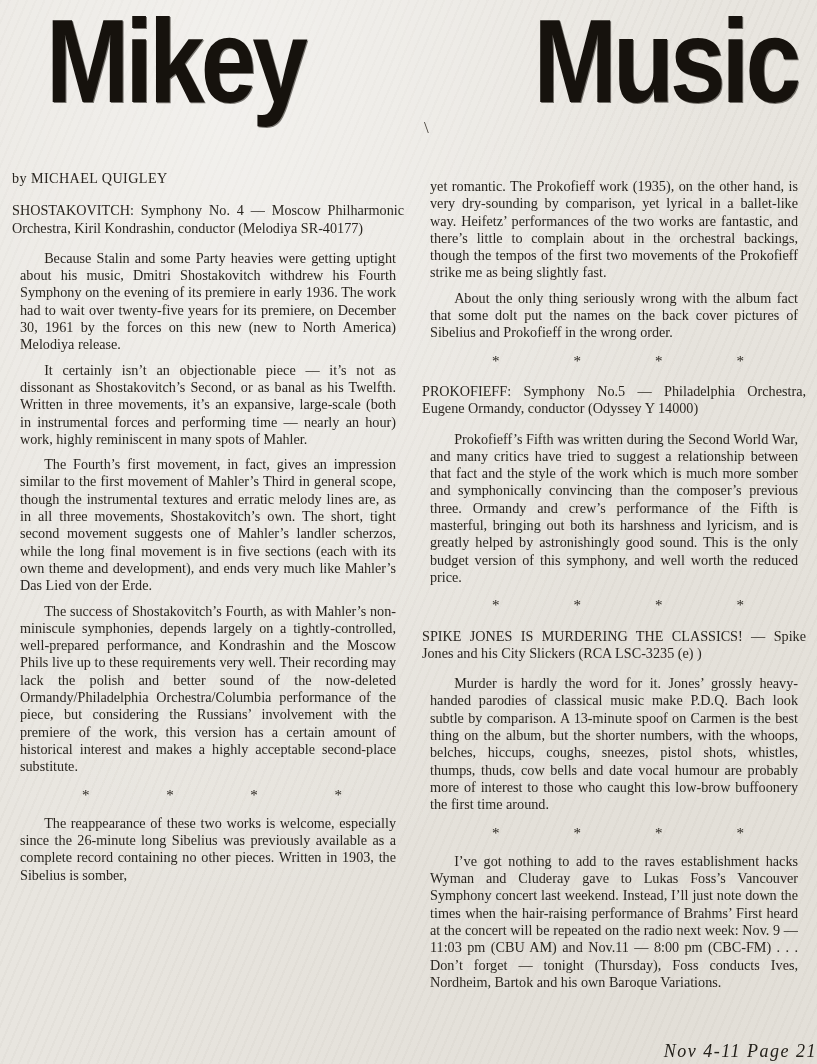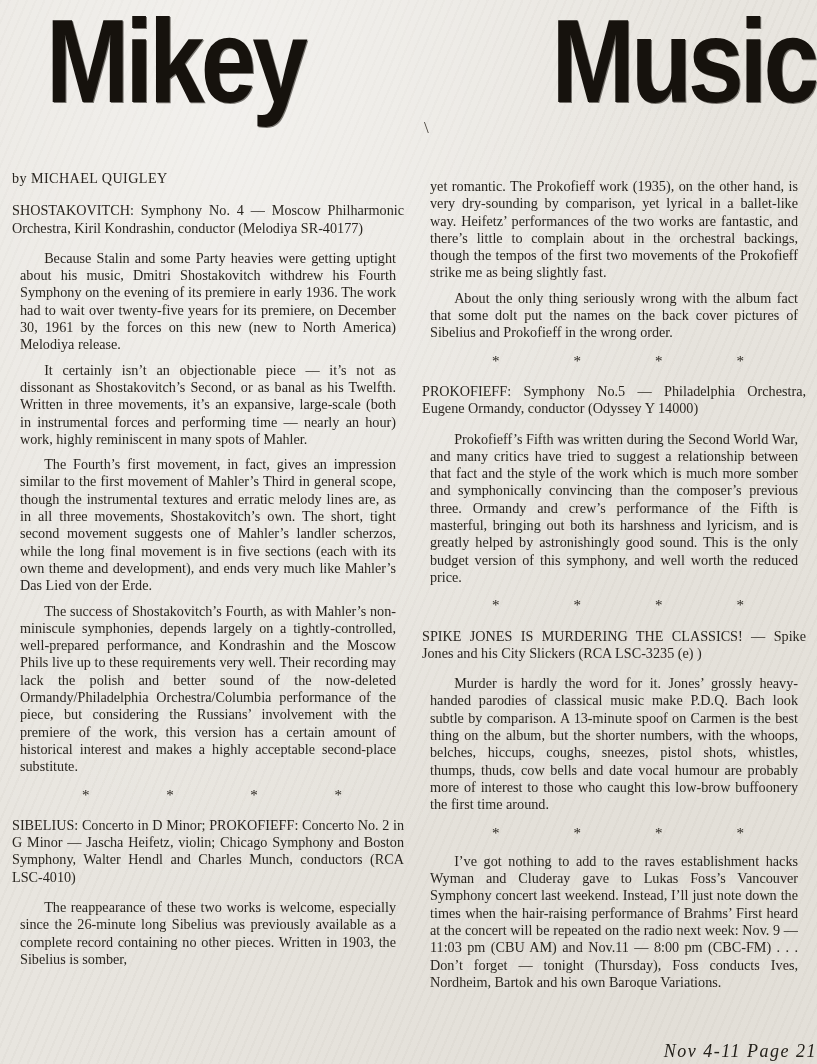--- a/index.html
+++ b/index.html
@@ -12,21 +12,21 @@
     background:
       radial-gradient(ellipse at 28% 8%, rgba(255,255,255,0.45), transparent 60%),
       radial-gradient(ellipse at 85% 90%, rgba(170,160,140,0.10), transparent 65%),
       repeating-linear-gradient(113deg, rgba(110,100,85,0.035) 0 2px, transparent 2px 8px),
       #e8e5df;
   }
   .masthead {
     display: flex;
     justify-content: space-between;
     align-items: flex-start;
-    padding: 2px 2px 0 46px;
+    padding: 2px 20px 0 46px;
     height: 158px;
     box-sizing: border-box;
   }
   .mast-word {
     font-family: "Liberation Sans", sans-serif;
     font-weight: 900;
     font-size: 100px;
     letter-spacing: -4px;
     line-height: 1.0;
     color: #16120d;
@@ -103,21 +103,20 @@
     <p class="para">The Fourth’s first movement, in fact, gives an impression similar to the first movement of Mahler’s Third in general scope, though the instrumental textures and erratic melody lines are, as in all three movements, Shostakovitch’s own. The short, tight second movement suggests one of Mahler’s landler scherzos, while the long final movement is in five sections (each with its own theme and development), and ends very much like Mahler’s Das Lied von der Erde.</p>
     <p class="para">The success of Shostakovitch’s Fourth, as with Mahler’s non-miniscule symphonies, depends largely on a tightly-controlled, well-prepared performance, and Kondrashin and the Moscow Phils live up to these requirements very well. Their recording may lack the polish and better sound of the now-deleted Ormandy/Philadelphia Orchestra/Columbia performance of the piece, but considering the Russians’ involvement with the premiere of the work, this version has a certain amount of historical interest and makes a highly acceptable second-place substitute.</p>
 
     <div class="sep">
       <span>*</span>
       <span>*</span>
       <span>*</span>
       <span>*</span>
     </div>
 
-    <p class="listing">SIBELIUS: Concerto in D Minor; PROKOFIEFF: Concerto No. 2 in G Minor — Jascha Heifetz, violin; Chicago Symphony and Boston Symphony, Walter Hendl and Charles Munch, conductors (RCA LSC-4010)</p>
 
     <p class="para">The reappearance of these two works is welcome, especially since the 26-minute long Sibelius was previously available as a complete record containing no other pieces. Written in 1903, the Sibelius is somber,</p>
   </div>
 
   <div class="col">
     <p class="para" style="text-indent:0">yet romantic. The Prokofieff work (1935), on the other hand, is very dry-sounding by comparison, yet lyrical in a ballet-like way. Heifetz’ performances of the two works are fantastic, and there’s little to complain about in the orchestral backings, though the tempos of the first two movements of the Prokofieff strike me as being slightly fast.</p>
     <p class="para">About the only thing seriously wrong with the album fact that some dolt put the names on the back cover pictures of Sibelius and Prokofieff in the wrong order.</p>
 
     <div class="sep">
       <span>*</span>

